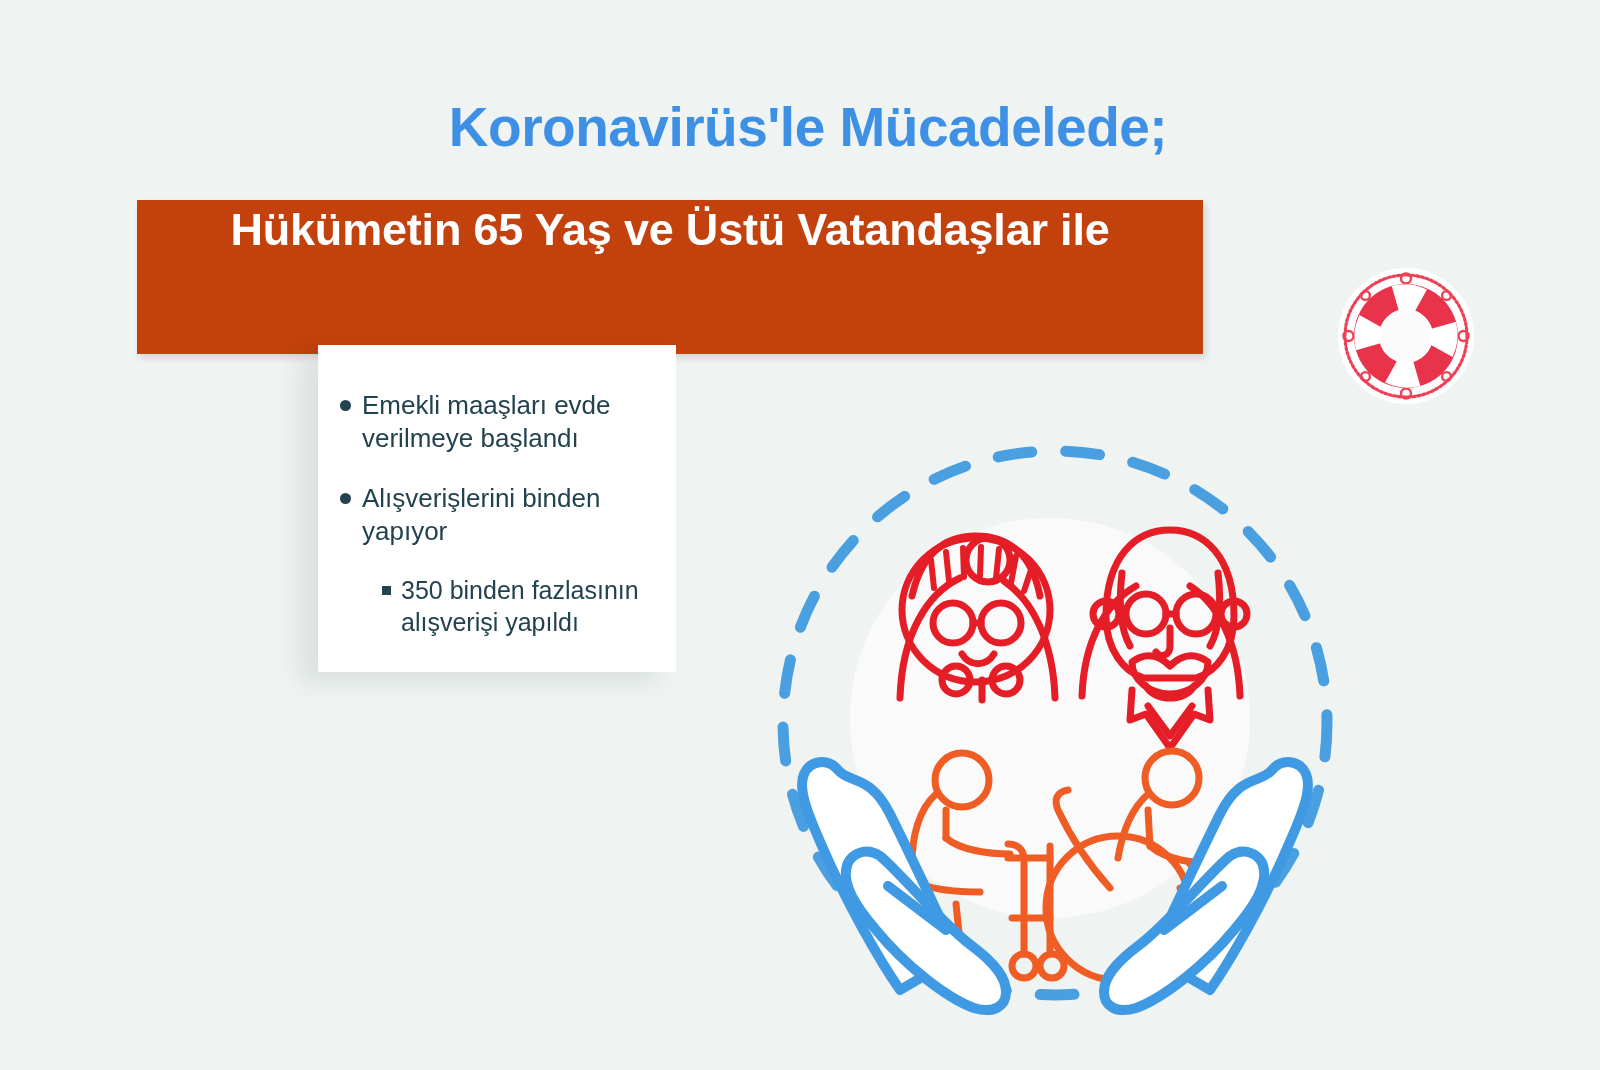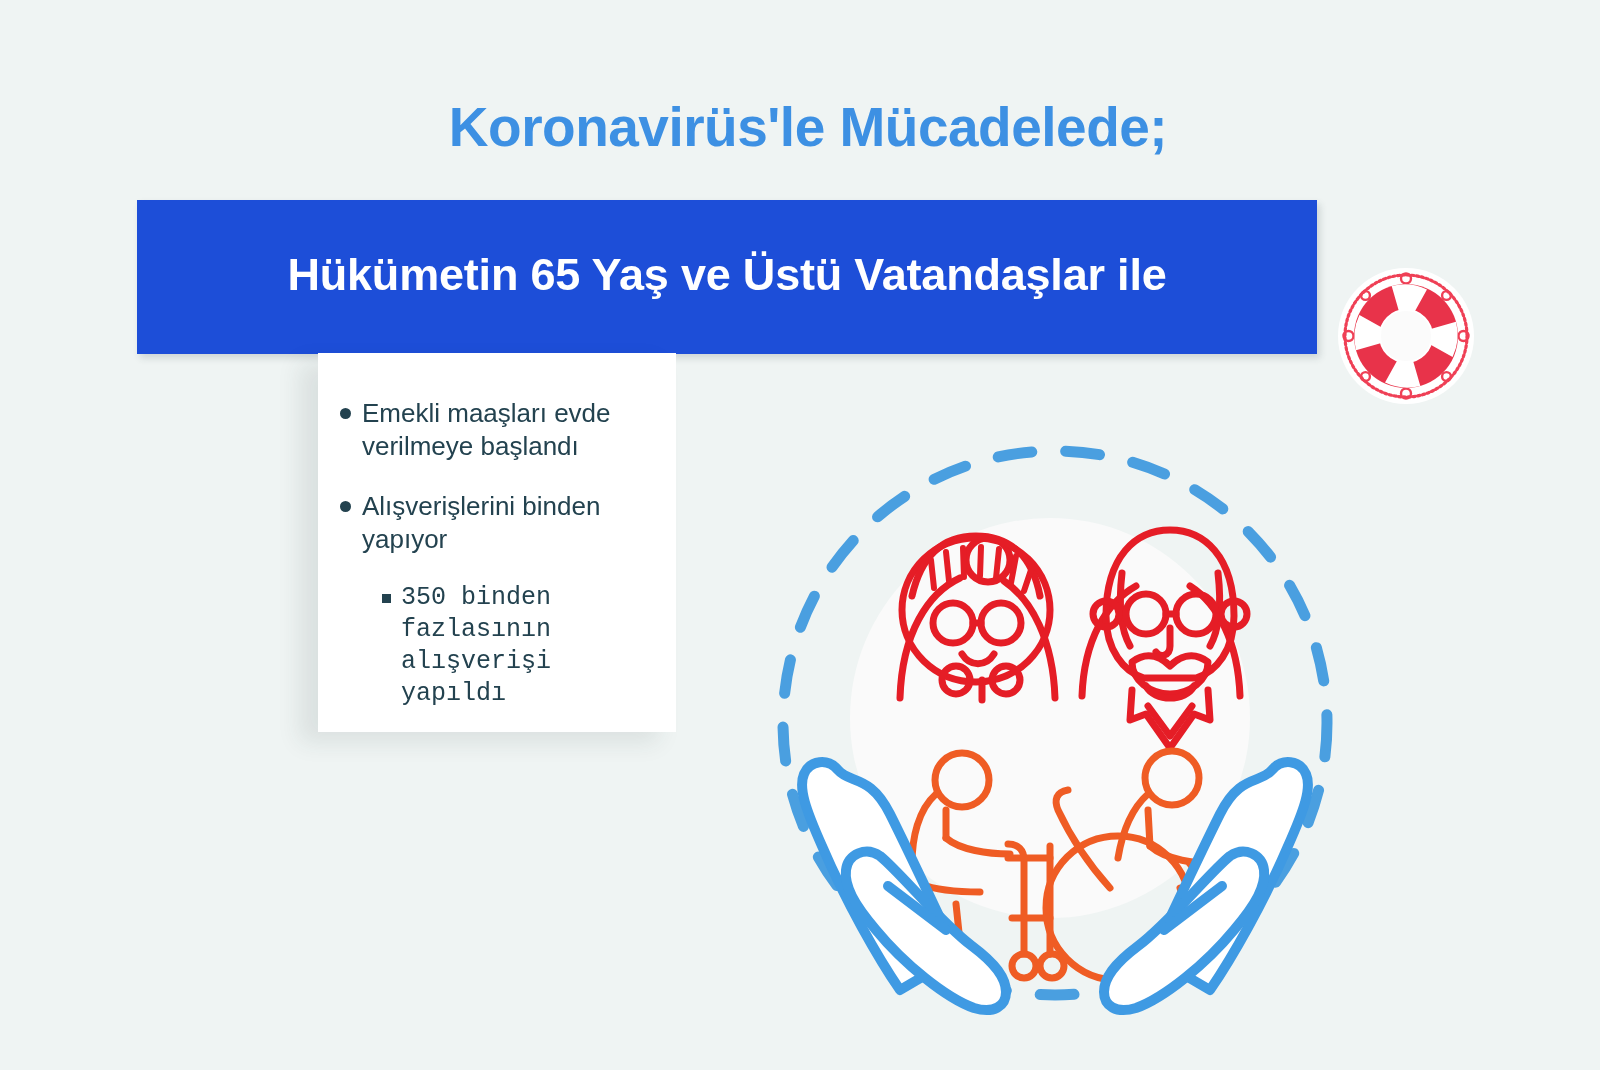--- a/index.html
+++ b/index.html
@@ -32,63 +32,61 @@
     letter-spacing: -0.5px;
     line-height: 1.1;
     white-space: nowrap;
   }
 
   
   .banner {
     position: absolute;
     left: 137px;
     top: 200px;
-    width: 1180px;
+    width: 1066px;
     height: 154px;
-    background: #1d4ed8;
+    background: #c2410c;
     box-shadow: 3px 4px 7px rgba(40,55,60,0.16);
     box-sizing: border-box;
     display: flex;
     flex-direction: column;
     align-items: center;
-    justify-content: center;
     padding-bottom: 4px;
   }
   .banner-line {
     color: #ffffff;
     font-size: 45px;
     font-weight: bold;
     line-height: 1.33;
     text-align: center;
     white-space: nowrap;
     letter-spacing: -0.2px;
   }
 
   
   .card {
     position: absolute;
     left: 318px;
-    top: 353px;
+    top: 345px;
     width: 358px;
-    height: 379px;
+    height: 327px;
     background: #ffffff;
     box-shadow: -18px 10px 22px rgba(40,60,60,0.10);
     box-sizing: border-box;
     padding: 44px 22px 0 22px;
   }
   .bullet-row {
     display: flex;
     align-items: flex-start;
     margin-bottom: 26px;
   }
   .bullet-row.sub {
     margin-left: 42px;
     margin-bottom: 16px;
     margin-top: 12px;
-    font-family: Liberation Mono, monospace;
   }
   .dot {
     flex: 0 0 auto;
     width: 11px;
     height: 11px;
     border-radius: 50%;
     background: #23424f;
     margin-top: 11px;
     margin-right: 11px;
   }

